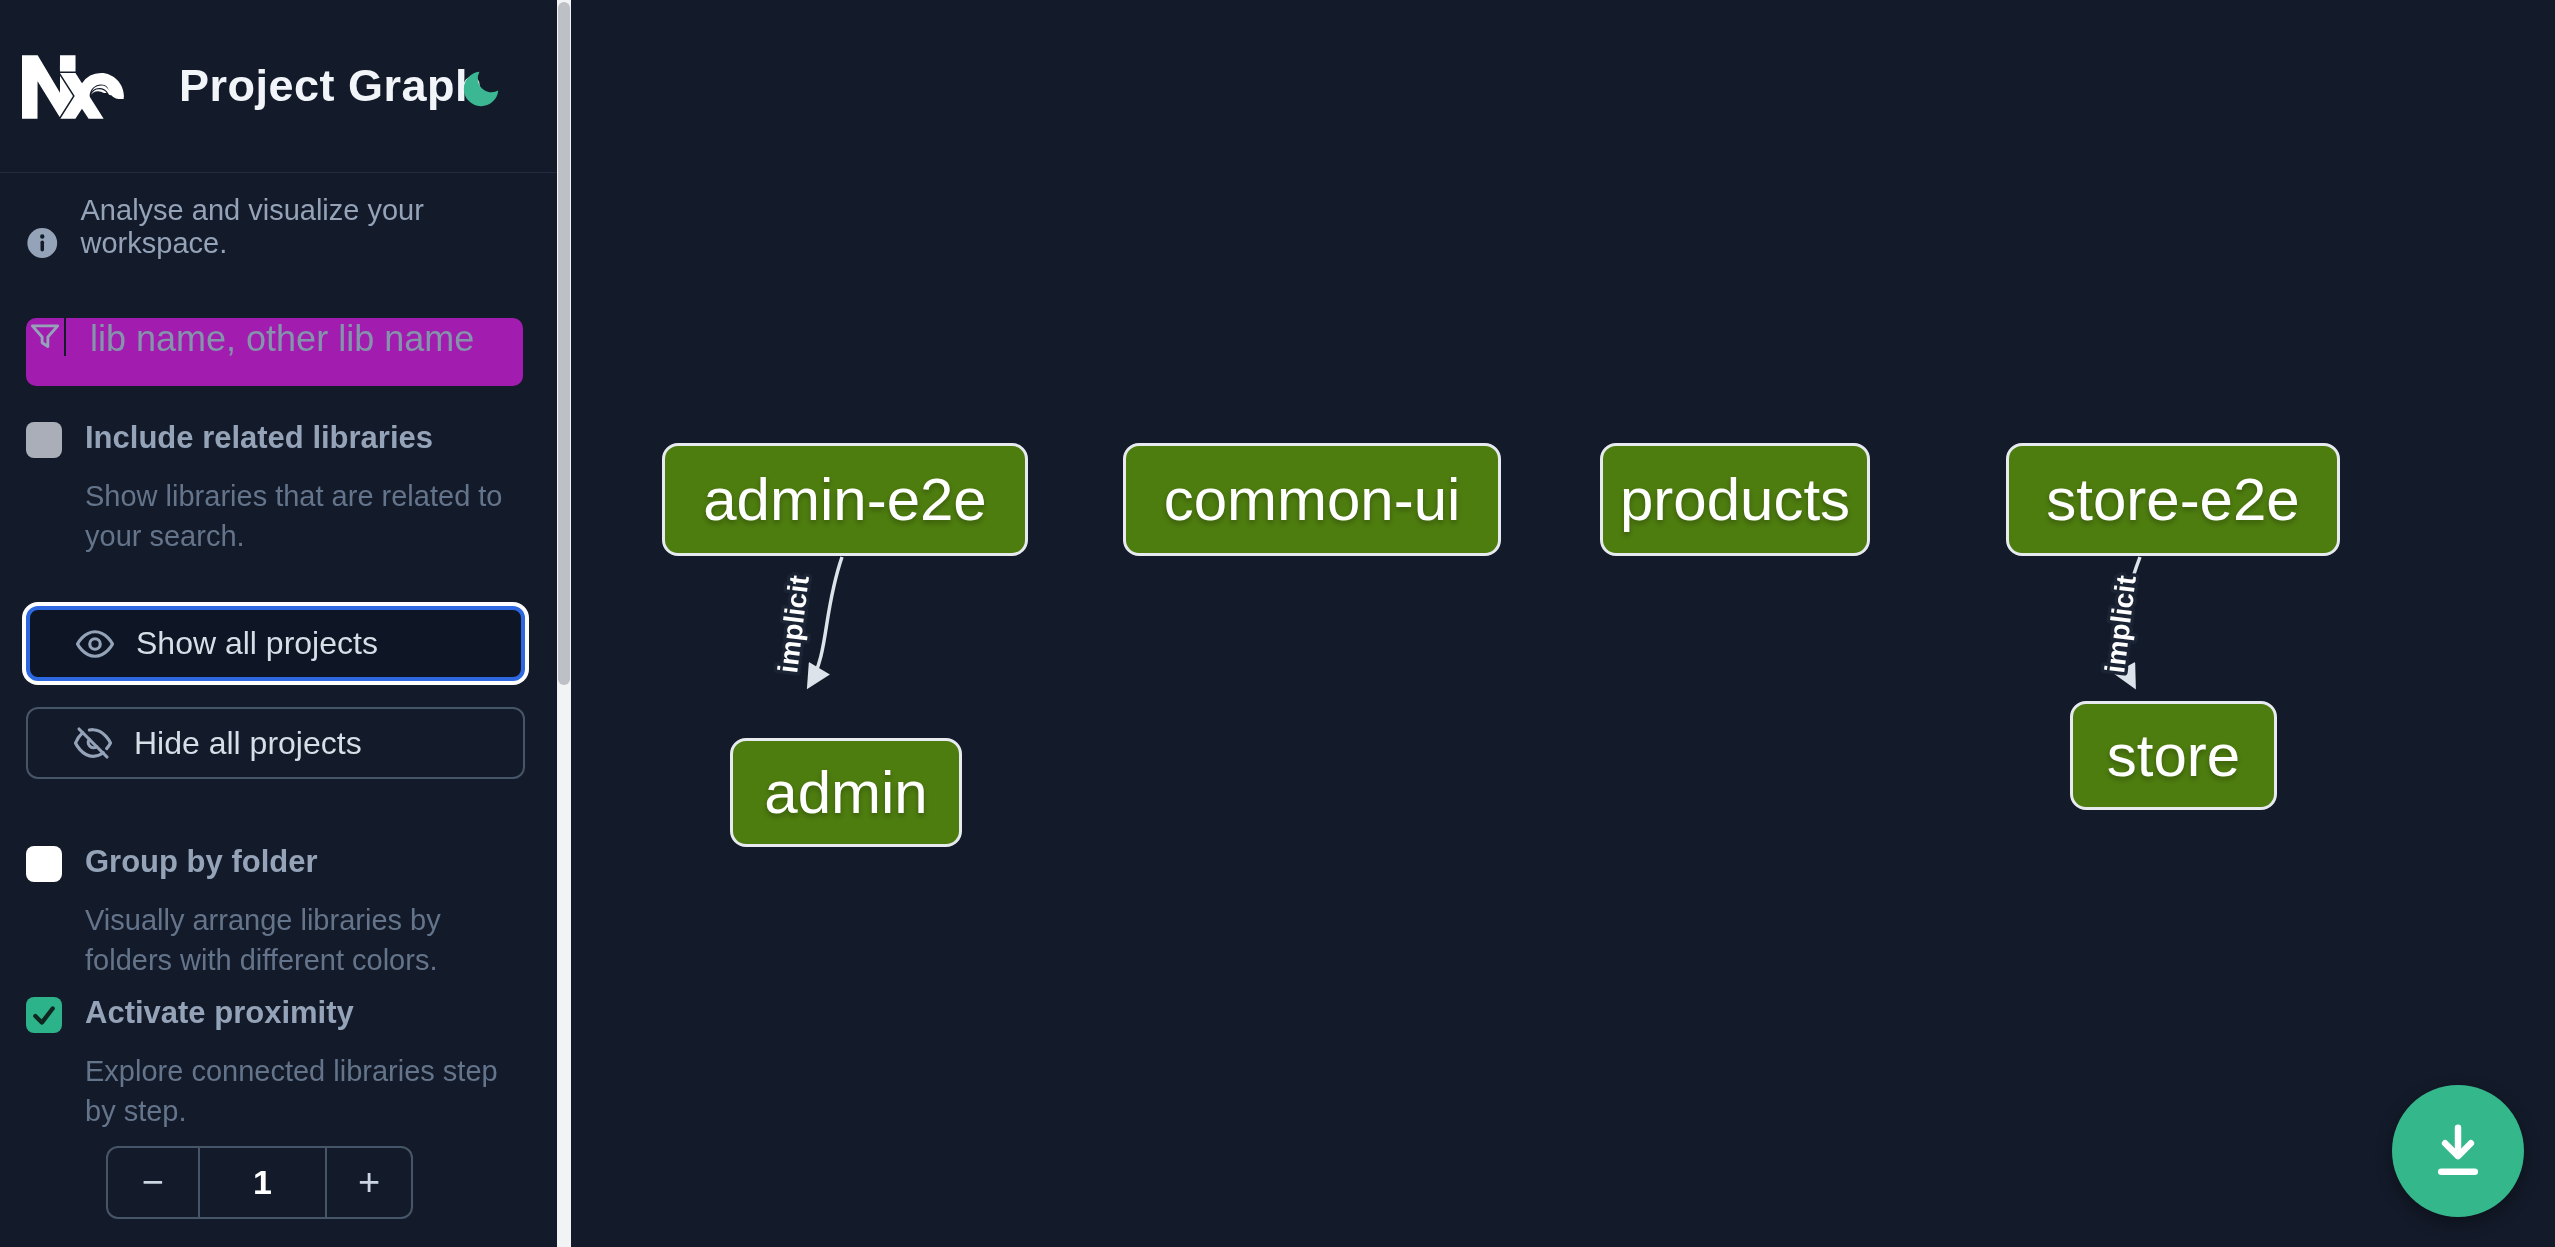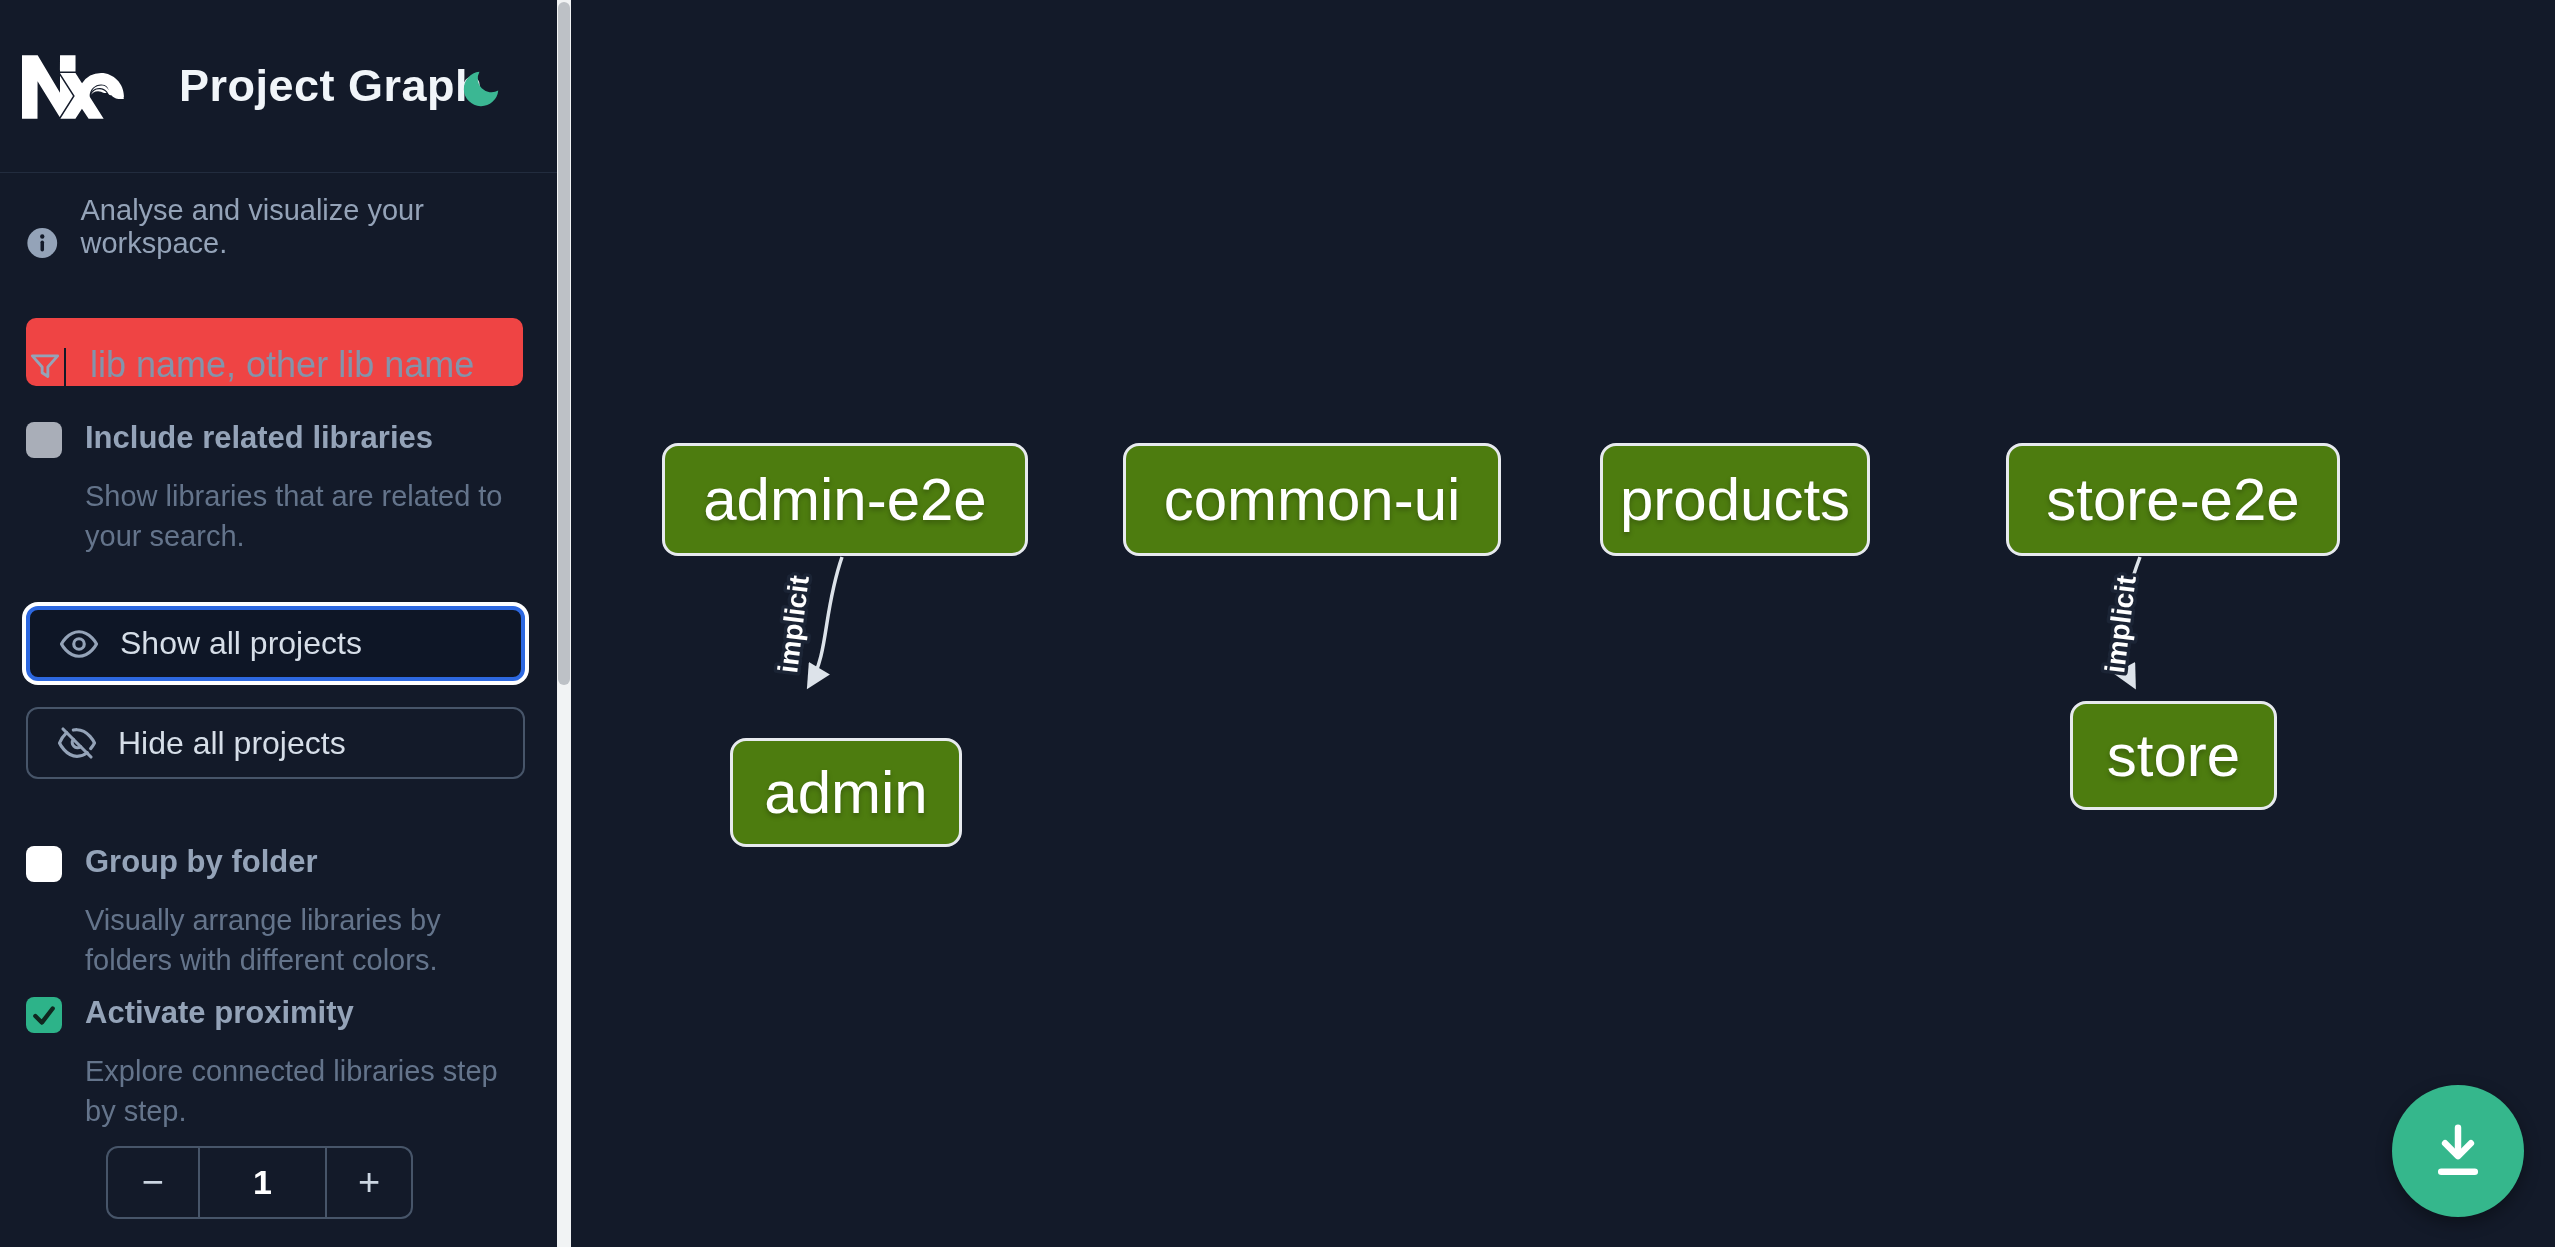--- a/index.html
+++ b/index.html
@@ -10,35 +10,35 @@
   .sidebar { position:absolute; left:0; top:0; width:557px; height:1247px; background:#131a29; }
 
   .sb-header { position:absolute; left:0; top:0; width:557px; height:173px; border-bottom:1px solid #222c3e; }
   .nx-logo { position:absolute; left:22px; top:36px; width:102px; height:102px; }
   .sb-title { position:absolute; left:179px; top:60px; font-size:45px; font-weight:700; color:#f1f5f9; letter-spacing:0.5px; }
   .theme-toggle { position:absolute; right:53px; top:66px; width:46px; height:46px; background:none; border:none; cursor:pointer; }
 
   .info-row { position:absolute; left:26px; top:194px; display:flex; align-items:flex-end; gap:22px; }
   .info-row .txt { font-size:29px; color:#94a3b8; }
 
-  .search-box { position:absolute; left:26px; top:318px; width:497px; height:68px; background:#ef4444; border-radius:10px; display:flex; align-items:flex-end; overflow:hidden; }
+  .search-box { position:absolute; left:26px; top:318px; width:497px; height:68px; background:#a21caf; border-radius:10px; display:flex; align-items:flex-start; overflow:hidden; }
   .search-icon-cell { width:72px; display:flex; align-items:center; justify-content:center; border-right:2px solid #131a29; }
   .search-box input { flex:1; background:transparent; border:none; outline:none; color:#e2e8f0; font-size:36px; padding:0 24px; font-family:"Liberation Sans", sans-serif; }
   .search-box input::placeholder { color:#8394ab; }
 
   .option { position:absolute; left:26px; width:505px; display:flex; align-items:flex-start; }
   .checkbox { width:36px; height:36px; border-radius:8px; flex:0 0 36px; margin-top:2px; cursor:pointer; }
   .checkbox.gray  { background:#a9aeb8; }
   .checkbox.white { background:#ffffff; }
   .checkbox.green { background:#2db389; display:flex; align-items:center; justify-content:center; }
   .opt-texts { margin-left:23px; width:455px; }
   .opt-label { font-size:31px; font-weight:600; color:#94a3b8; line-height:36px; cursor:pointer; }
   .opt-desc  { font-size:29px; color:#64748b; line-height:40px; margin-top:20px; }
 
-  .sb-btn { position:absolute; left:26px; width:499px; display:flex; align-items:center; gap:20px; padding-left:28px; background:transparent; border-radius:12px; cursor:pointer; font-family:"Liberation Sans", sans-serif; }
+  .sb-btn { position:absolute; left:26px; width:499px; display:flex; align-items:center; gap:20px; padding-left:44px; background:transparent; border-radius:12px; cursor:pointer; font-family:"Liberation Sans", sans-serif; }
   .sb-btn .lbl { font-size:32px; color:#d6dee8; font-weight:500; }
   .btn-show { top:606px; height:75px; background:#0e1626; border:4px solid #2d68e0; box-shadow:0 0 0 4px #ffffff; }
   .btn-hide { top:707px; height:72px; border:2px solid #475569; }
 
   .stepper { position:absolute; left:106px; top:1146px; width:307px; height:73px; border:2px solid #475569; border-radius:12px; display:flex; overflow:hidden; }
   .stepper .cell { display:flex; align-items:center; justify-content:center; }
   .step-dec { width:93px; border-right:2px solid #475569; font-size:38px; color:#cbd5e1; background:transparent; border-top:none;border-bottom:none;border-left:none; cursor:pointer; font-family:"Liberation Sans", sans-serif; }
   .step-val { width:127px; font-size:34px; font-weight:600; color:#ffffff; }
   .step-inc { width:87px; border-left:2px solid #475569; font-size:38px; color:#cbd5e1; background:transparent; border-top:none;border-bottom:none;border-right:none; cursor:pointer; font-family:"Liberation Sans", sans-serif; }
 

